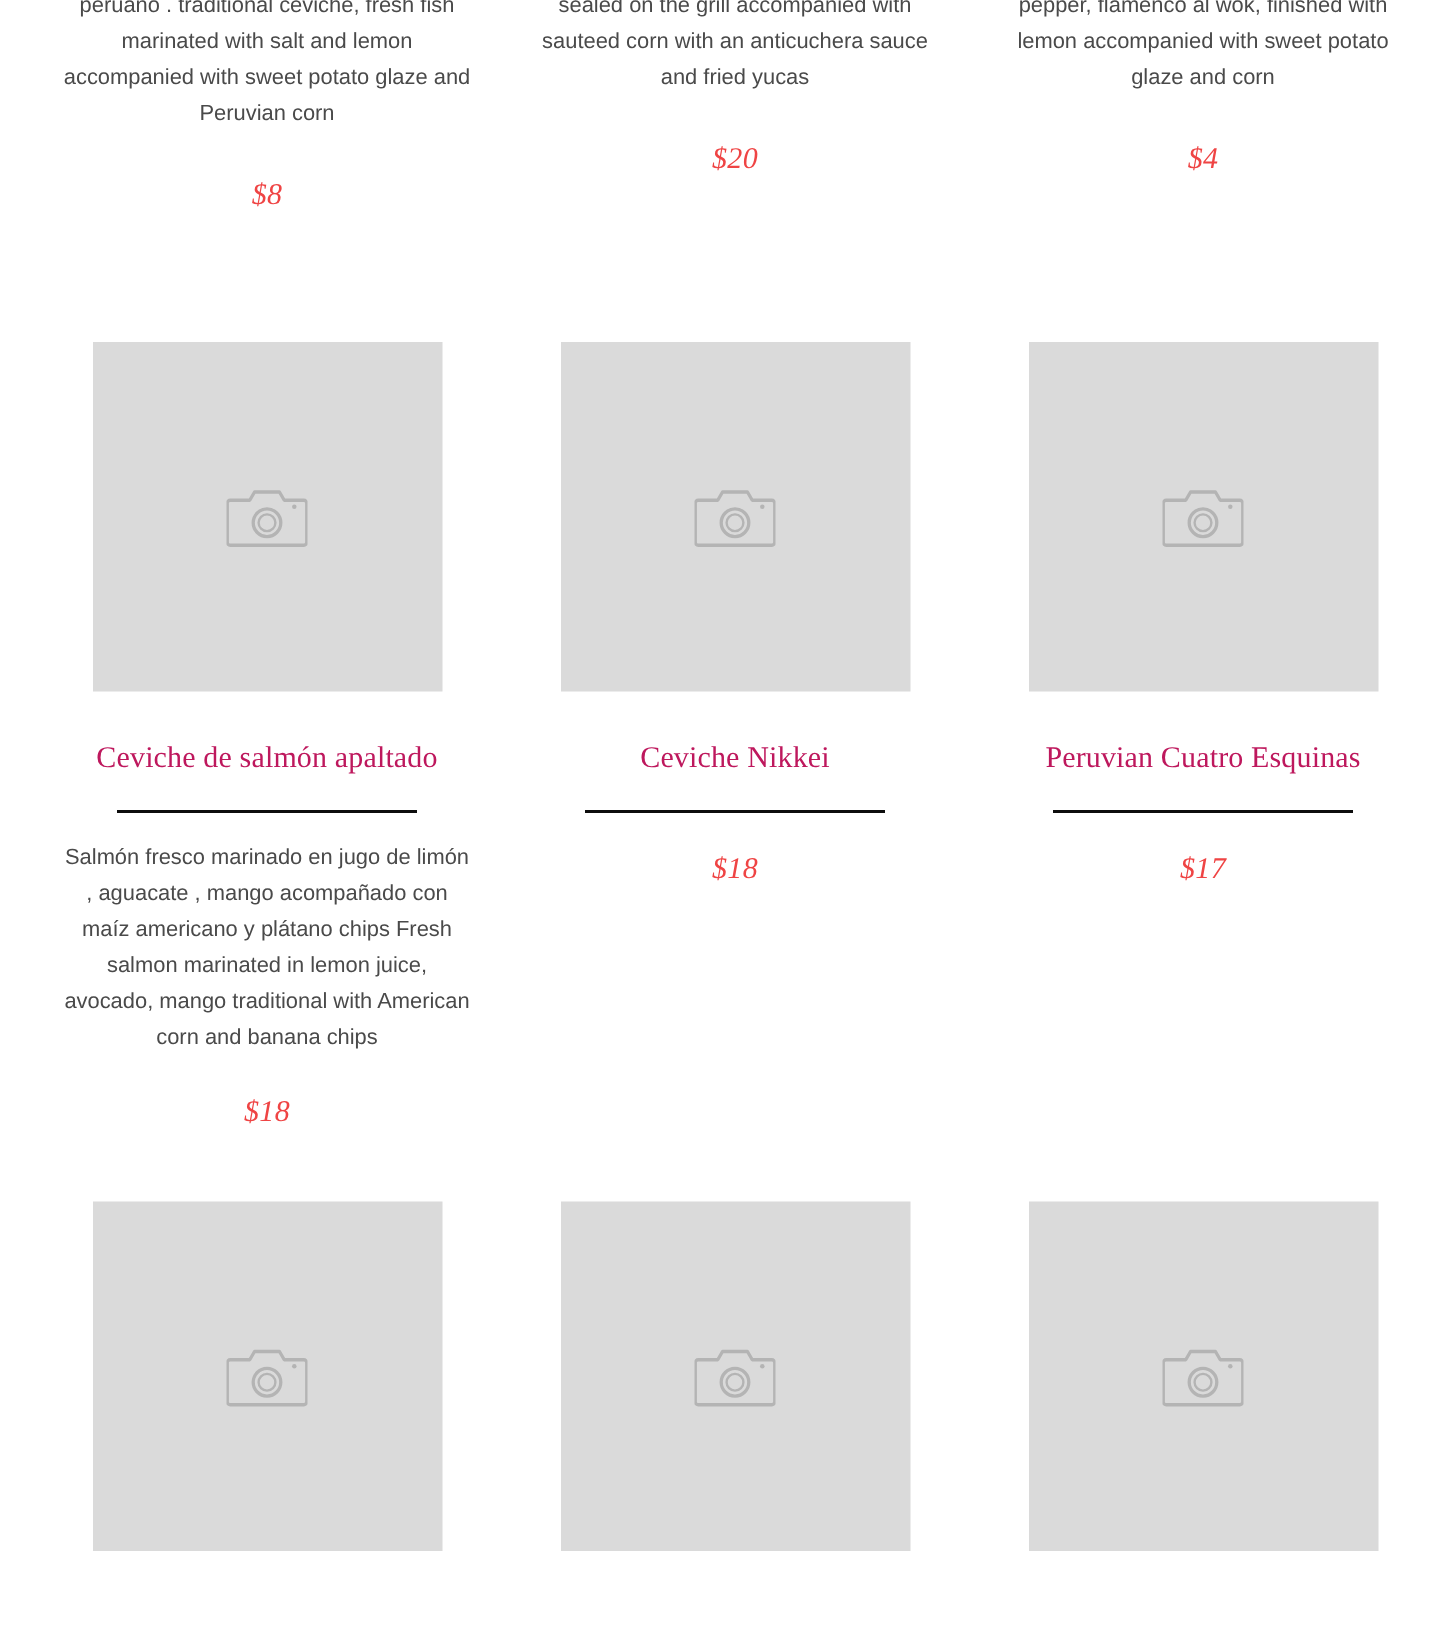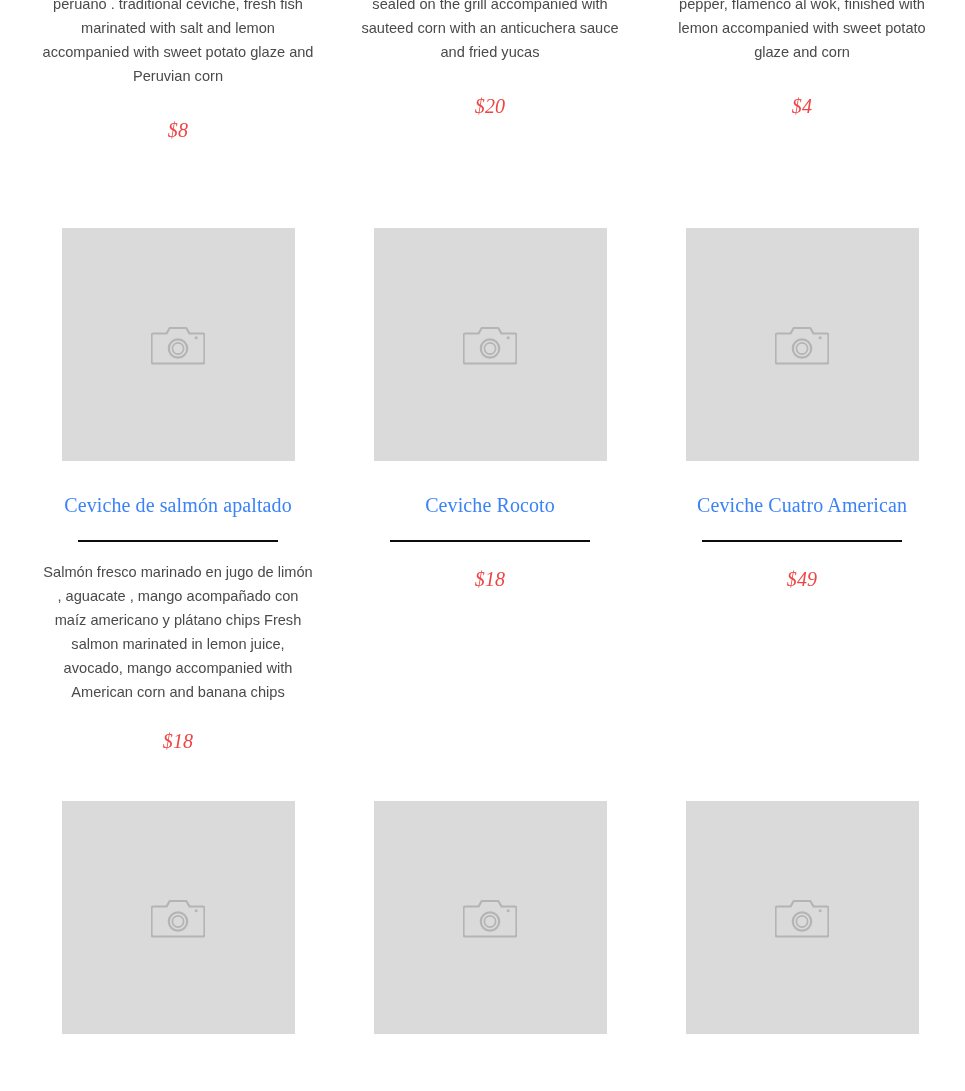--- a/index.html
+++ b/index.html
@@ -68,21 +68,21 @@
     line-height: 0;
   }
   .dish-image svg { display: block; }
 
   
   .dish-title {
     font-family: "Liberation Serif", "DejaVu Serif", serif;
     font-size: 20px;
     font-weight: 400;
     line-height: 1.3;
-    color: #3b82f6;
+    color: #be185d;
     margin: 31px 0 0 0;
     letter-spacing: 0.1px;
   }
 
   .dish-rule {
     width: 200px;
     height: 2px;
     background: #0d0d0d;
     margin: 22px 0 0 0;
   }
@@ -152,54 +152,54 @@
           <svg width="54" height="44" viewBox="0 0 54 44" fill="none">
             <path d="M2.5 10.5h13l3.2-5.5h16.6l3.2 5.5h13a2 2 0 0 1 2 2v26a2 2 0 0 1-2 2h-49a2 2 0 0 1-2-2v-26a2 2 0 0 1 2-2z" stroke="#b4b4b4" stroke-width="2.2" stroke-linejoin="round" fill="none"></path>
             <circle cx="27" cy="25.5" r="9.2" stroke="#b4b4b4" stroke-width="2.2" fill="none"></circle>
             <circle cx="27" cy="25.5" r="5.6" stroke="#b4b4b4" stroke-width="1.6" fill="none"></circle>
             <circle cx="45.2" cy="14.8" r="1.5" fill="#b4b4b4"></circle>
           </svg>
         </span>
       </div>
       <h3 class="dish-title">Ceviche de salmón apaltado</h3>
       <div class="dish-rule"></div>
-      <p class="dish-desc">Salmón fresco marinado en jugo de limón , aguacate , mango acompañado con maíz americano y plátano chips Fresh salmon marinated in lemon juice, avocado, mango accompanied with American corn and banana chips</p>
+      <p class="dish-desc">Salmón fresco marinado en jugo de limón , aguacate , mango acompañado con maíz americano y plátano chips Fresh salmon marinated in lemon juice, avocado, mango traditional with American corn and banana chips</p>
       <p class="dish-price">$18</p>
     </div>
 
     <div class="menu-item">
       <div class="dish-image">
         <span class="cam-wrap">
           <svg width="54" height="44" viewBox="0 0 54 44" fill="none">
             <path d="M2.5 10.5h13l3.2-5.5h16.6l3.2 5.5h13a2 2 0 0 1 2 2v26a2 2 0 0 1-2 2h-49a2 2 0 0 1-2-2v-26a2 2 0 0 1 2-2z" stroke="#b4b4b4" stroke-width="2.2" stroke-linejoin="round" fill="none"></path>
             <circle cx="27" cy="25.5" r="9.2" stroke="#b4b4b4" stroke-width="2.2" fill="none"></circle>
             <circle cx="27" cy="25.5" r="5.6" stroke="#b4b4b4" stroke-width="1.6" fill="none"></circle>
             <circle cx="45.2" cy="14.8" r="1.5" fill="#b4b4b4"></circle>
           </svg>
         </span>
       </div>
-      <h3 class="dish-title">Ceviche Rocoto</h3>
+      <h3 class="dish-title">Ceviche Nikkei</h3>
       <div class="dish-rule"></div>
       <p class="dish-price">$18</p>
     </div>
 
     <div class="menu-item">
       <div class="dish-image">
         <span class="cam-wrap">
           <svg width="54" height="44" viewBox="0 0 54 44" fill="none">
             <path d="M2.5 10.5h13l3.2-5.5h16.6l3.2 5.5h13a2 2 0 0 1 2 2v26a2 2 0 0 1-2 2h-49a2 2 0 0 1-2-2v-26a2 2 0 0 1 2-2z" stroke="#b4b4b4" stroke-width="2.2" stroke-linejoin="round" fill="none"></path>
             <circle cx="27" cy="25.5" r="9.2" stroke="#b4b4b4" stroke-width="2.2" fill="none"></circle>
             <circle cx="27" cy="25.5" r="5.6" stroke="#b4b4b4" stroke-width="1.6" fill="none"></circle>
             <circle cx="45.2" cy="14.8" r="1.5" fill="#b4b4b4"></circle>
           </svg>
         </span>
       </div>
-      <h3 class="dish-title">Ceviche Cuatro American</h3>
+      <h3 class="dish-title">Peruvian Cuatro Esquinas</h3>
       <div class="dish-rule"></div>
-      <p class="dish-price">$49</p>
+      <p class="dish-price">$17</p>
     </div>
   </div>
 
   <div class="menu-row row-bottom">
 
     <div class="menu-item col-1">
       <div class="dish-image">
         <span class="cam-wrap">
           <svg width="54" height="44" viewBox="0 0 54 44" fill="none">
             <path d="M2.5 10.5h13l3.2-5.5h16.6l3.2 5.5h13a2 2 0 0 1 2 2v26a2 2 0 0 1-2 2h-49a2 2 0 0 1-2-2v-26a2 2 0 0 1 2-2z" stroke="#b4b4b4" stroke-width="2.2" stroke-linejoin="round" fill="none"></path>

